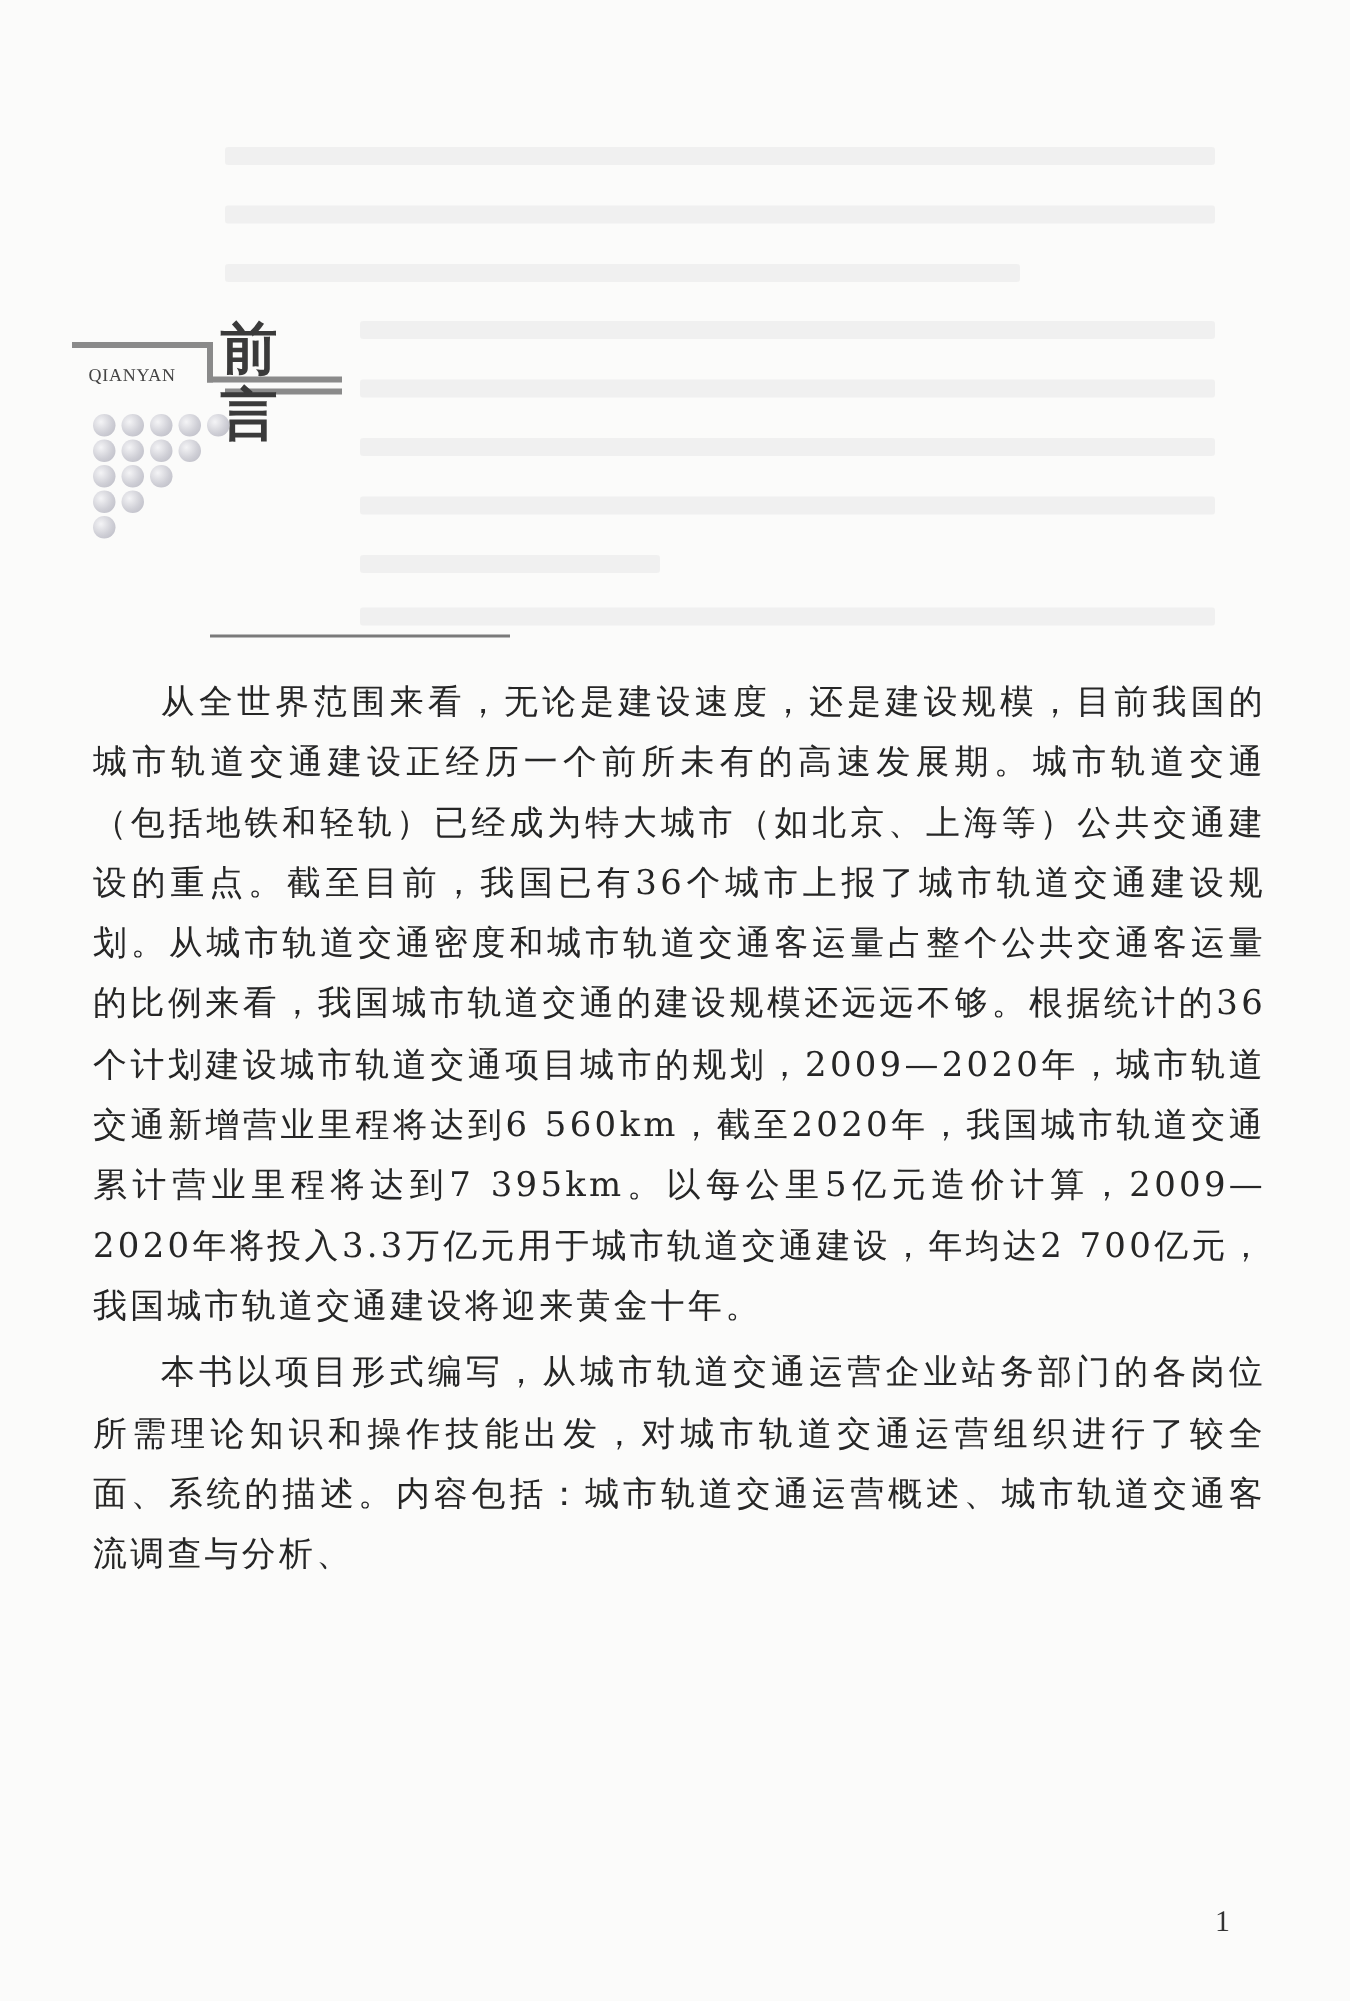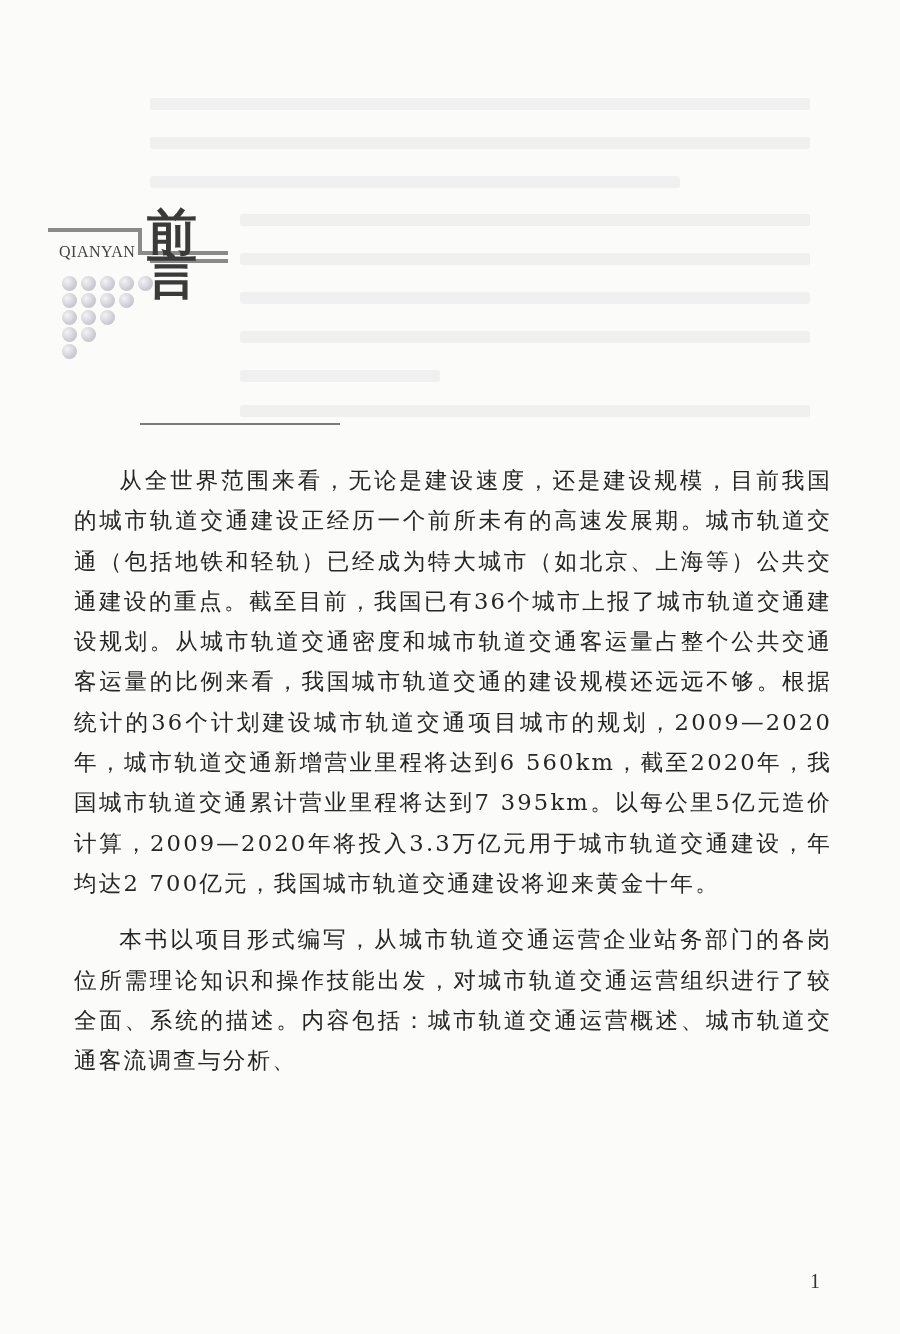--- a/index.html
+++ b/index.html
@@ -28,41 +28,41 @@
   }
   .deco-line-mid {
     position: absolute; left: 138px; top: 251px; width: 90px; height: 4px; background: #8a8a8a;
   }
   .deco-line-bottom {
     position: absolute; left: 150px; top: 259px; width: 78px; height: 4px; background: #8a8a8a;
   }
   .title-cn {
     position: absolute; left: 147px; top: 210px;
     font-family: "DejaVu Sans", "Liberation Sans", sans-serif;
-    font-weight: bold; font-size: 50px; line-height: 44px;
+    font-weight: bold; font-size: 38px; line-height: 44px;
     color: #3a3a3a; letter-spacing: 1px;
   }
   .title-en {
     position: absolute; left: 59px; top: 243px;
     font-family: "Liberation Serif", "DejaVu Serif", serif;
-    font-size: 16px; color: #444; letter-spacing: 0.5px;
+    font-size: 12px; color: #444; letter-spacing: 0.5px;
   }
   .dots { position: absolute; left: 62px; top: 276px; }
   .dot {
     position: absolute; width: 15px; height: 15px; border-radius: 50%;
     background: radial-gradient(circle at 35% 35%, #f4f4f6 0%, #cfcfd6 55%, #b8b8c2 100%);
   }
   .divider {
     position: absolute; left: 140px; top: 423px; width: 200px; height: 2px; background: #7a7a7a;
   }
   .body-text {
     position: absolute; left: 58px; top: 444px; width: 790px;
   }
   .para {
-    margin: 16px;
+    margin: 4px;
     font-size: 22.6px;
     line-height: 40.3px;
     text-align: justify;
     text-indent: 2em;
     letter-spacing: 2.2px;
     color: #262626;
   }
   .page-number {
     position: absolute; left: 810px; top: 1270px;
     font-family: "Liberation Serif", serif; font-size: 20px; color: #333;

